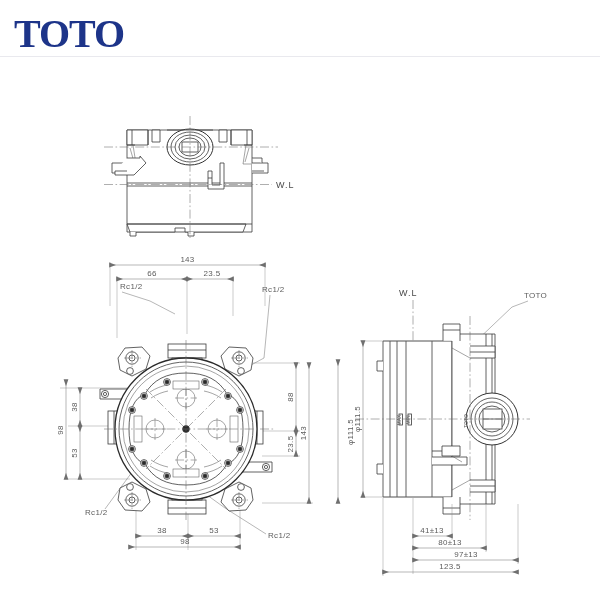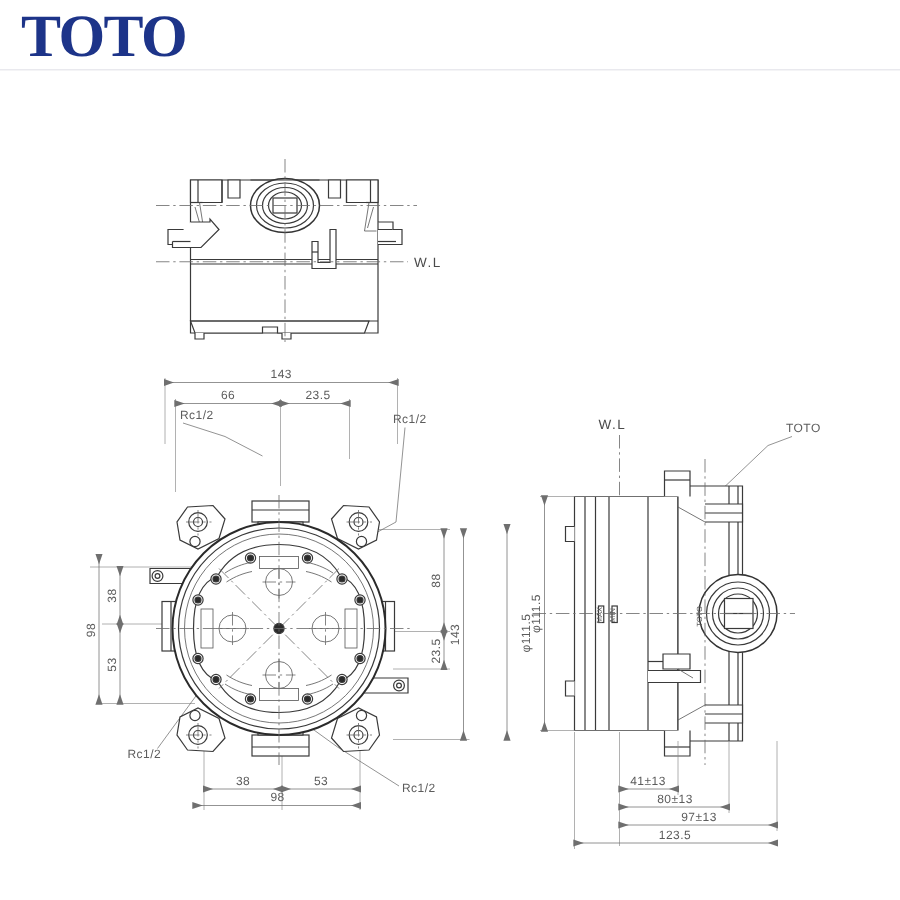--- a/index.html
+++ b/index.html
@@ -10,21 +10,21 @@
   body {
     width: 600px;
     height: 600px;
     position: relative;
     overflow: hidden;
     font-family: "Liberation Sans", sans-serif;
   }
 
   #sheet {
     position: absolute;
-    left: 0; top: 2px;
+    left: 0; top: 12px;
     width: 600px;
     height: 472px;
     background: #ffffff;
   }
 
   
   #brand-header {
     position: absolute;
     left: 0; top: 0;
     width: 600px;

